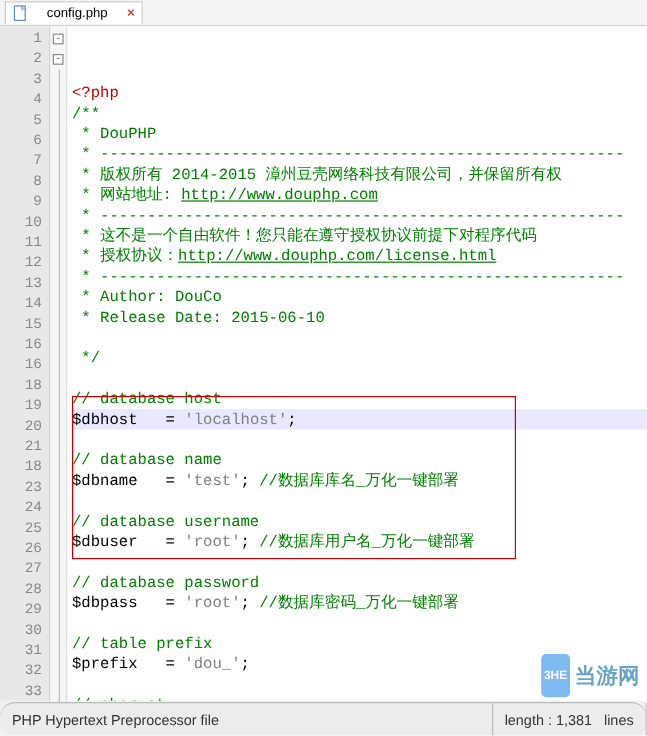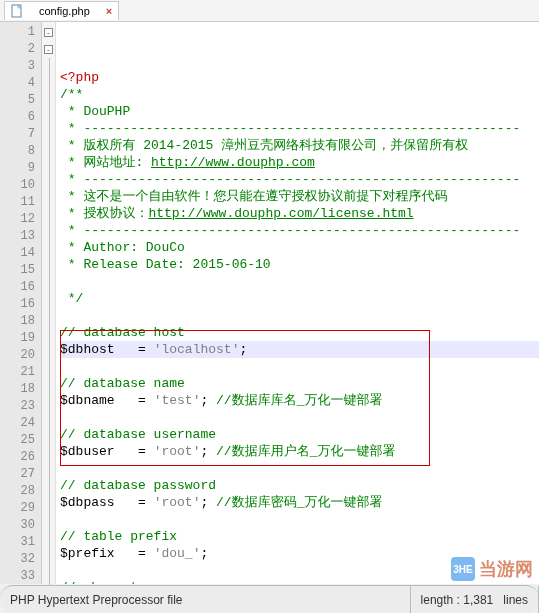--- a/index.html
+++ b/index.html
@@ -136,31 +136,31 @@
     position: absolute;
     right: 6px;
     bottom: 32px;
     display: flex;
     align-items: center;
     gap: 4px;
     opacity: 0.6;
     font-family: "Microsoft YaHei", sans-serif;
   }
   .watermark-logo {
-    width: 24px; height: 24px;
+    width: 24px; height: 36px;
     background: #2a8de8;
     border-radius: 4px;
     color: #fff;
     font-size: 10px;
     font-weight: bold;
     display: flex;
     align-items: center;
     justify-content: center;
   }
-  .watermark-text { font-size: 18px; color: #c2410c; font-weight: bold; }
+  .watermark-text { font-size: 18px; color: #0369a1; font-weight: bold; }
 </style>
 </head>
 <body>
 
 <div class="tab-bar">
   <div class="tab">
     <span class="tab-icon">
       <svg viewBox="0 0 12 14" width="12" height="14">
         <rect x="1" y="1" width="9" height="12" fill="#fff" stroke="#5b8db8" stroke-width="1"></rect>
         <path d="M7 1 L10 4 L7 4 Z" fill="#cfe3f2" stroke="#5b8db8" stroke-width="0.5"></path>

